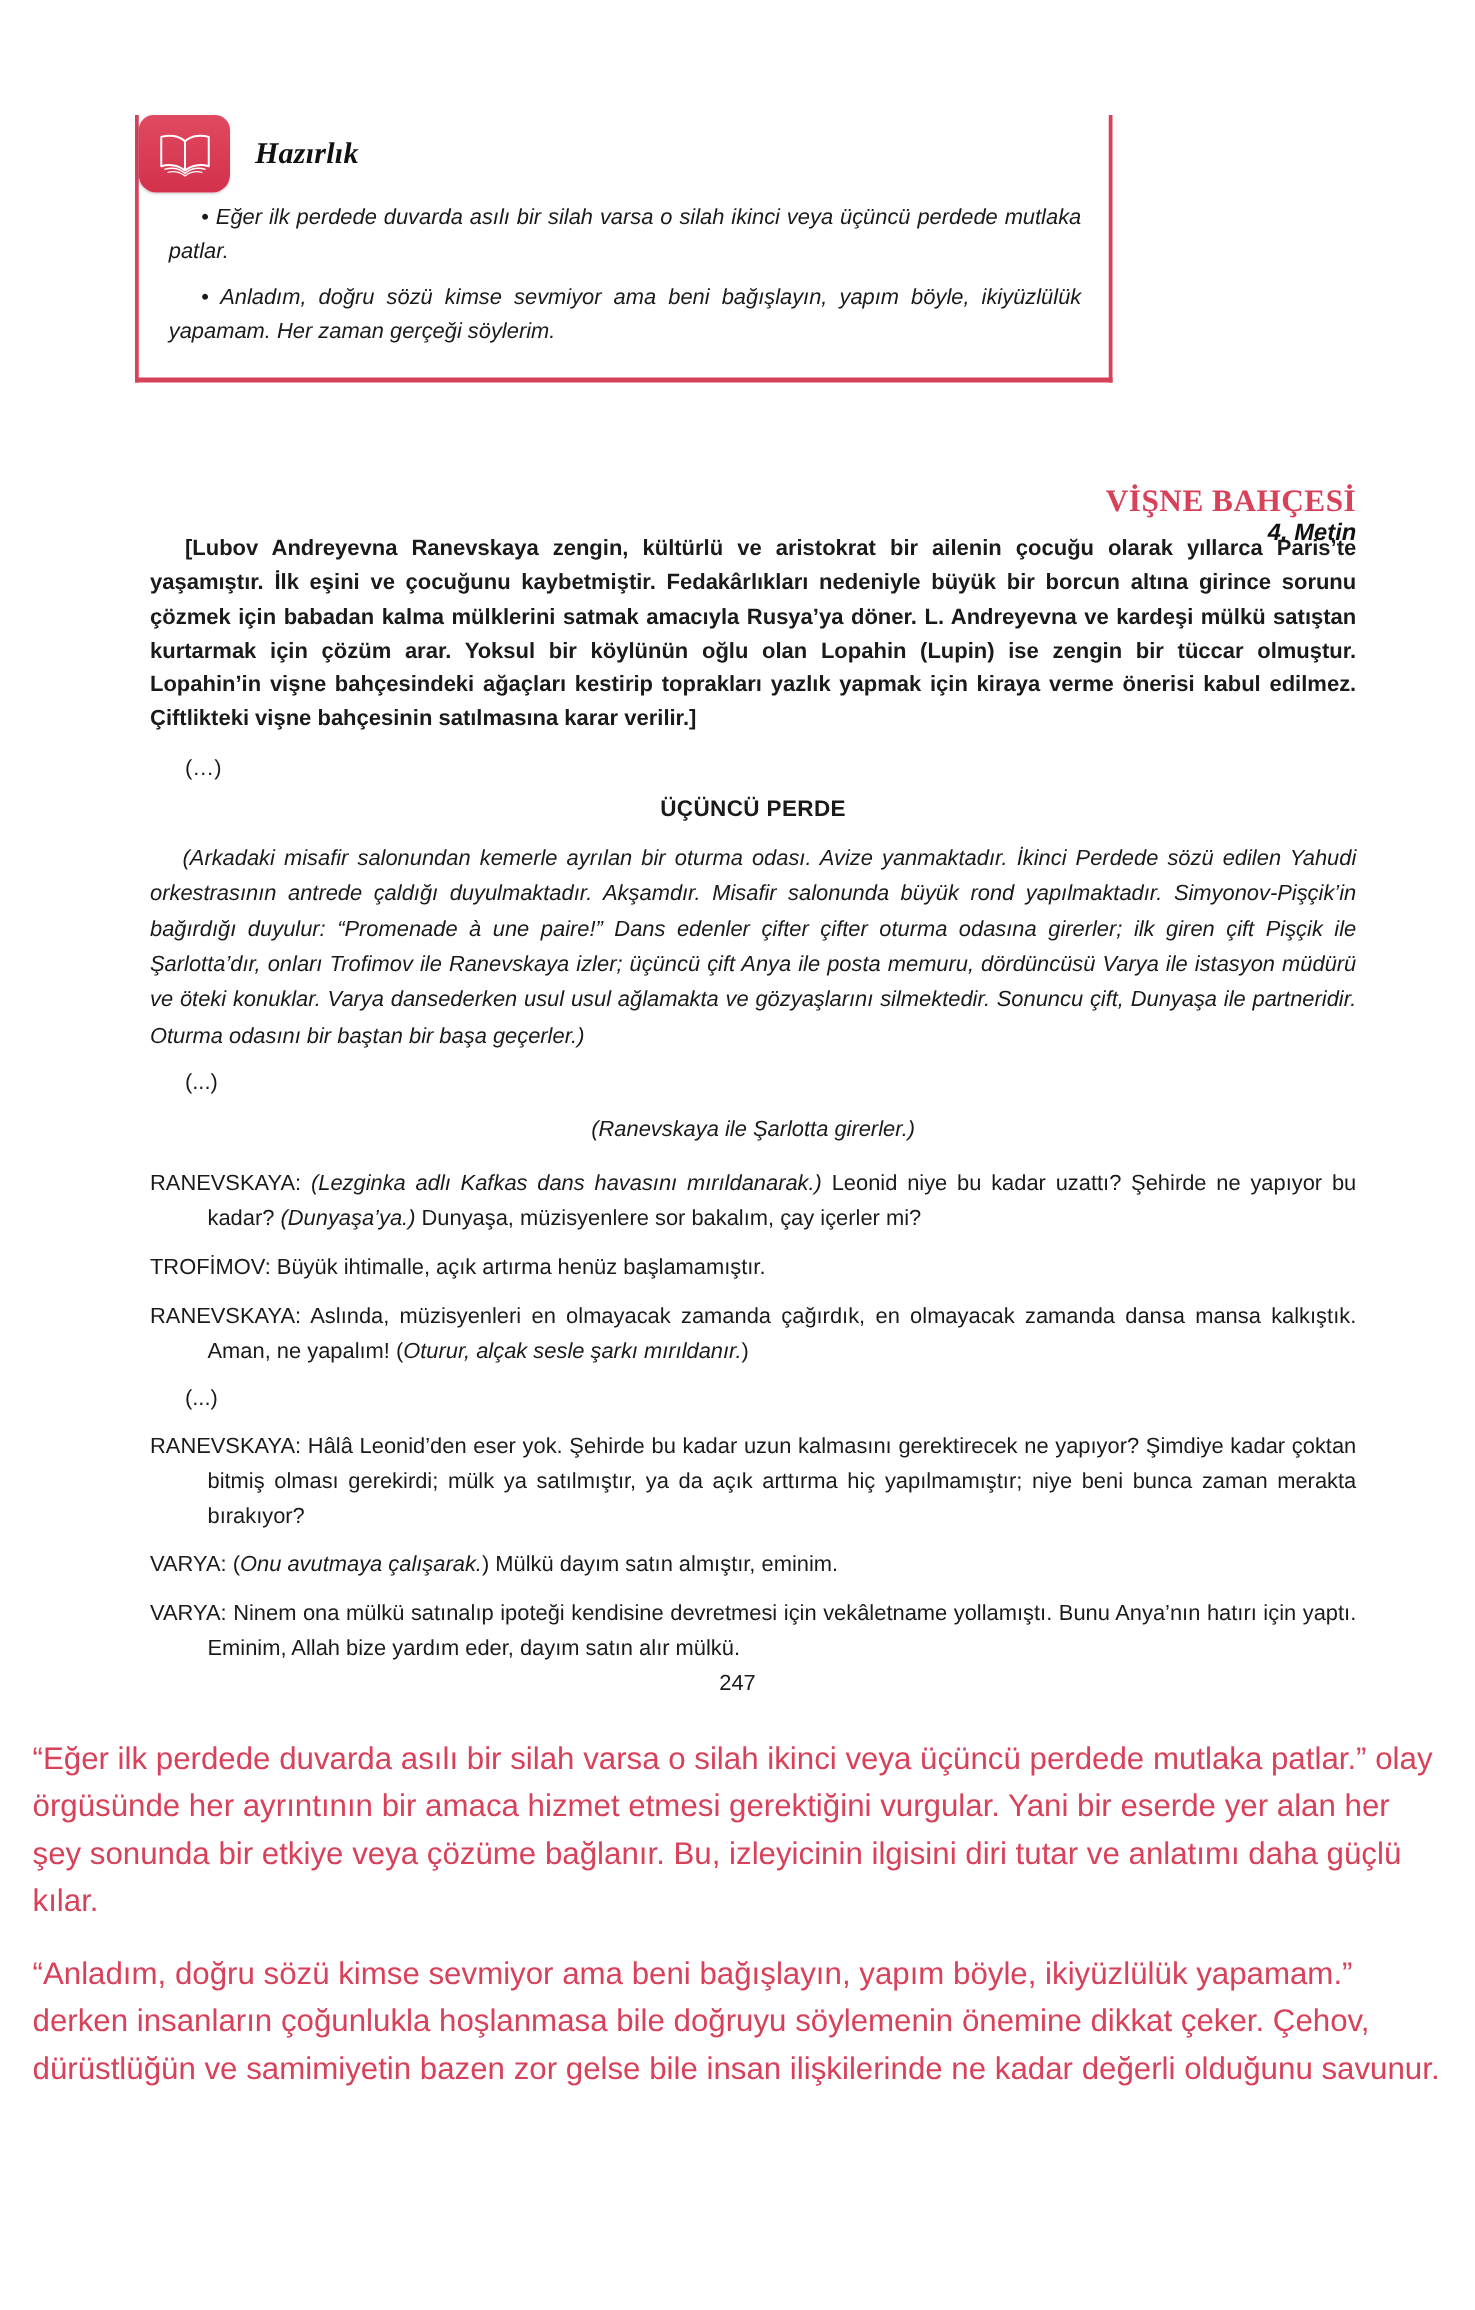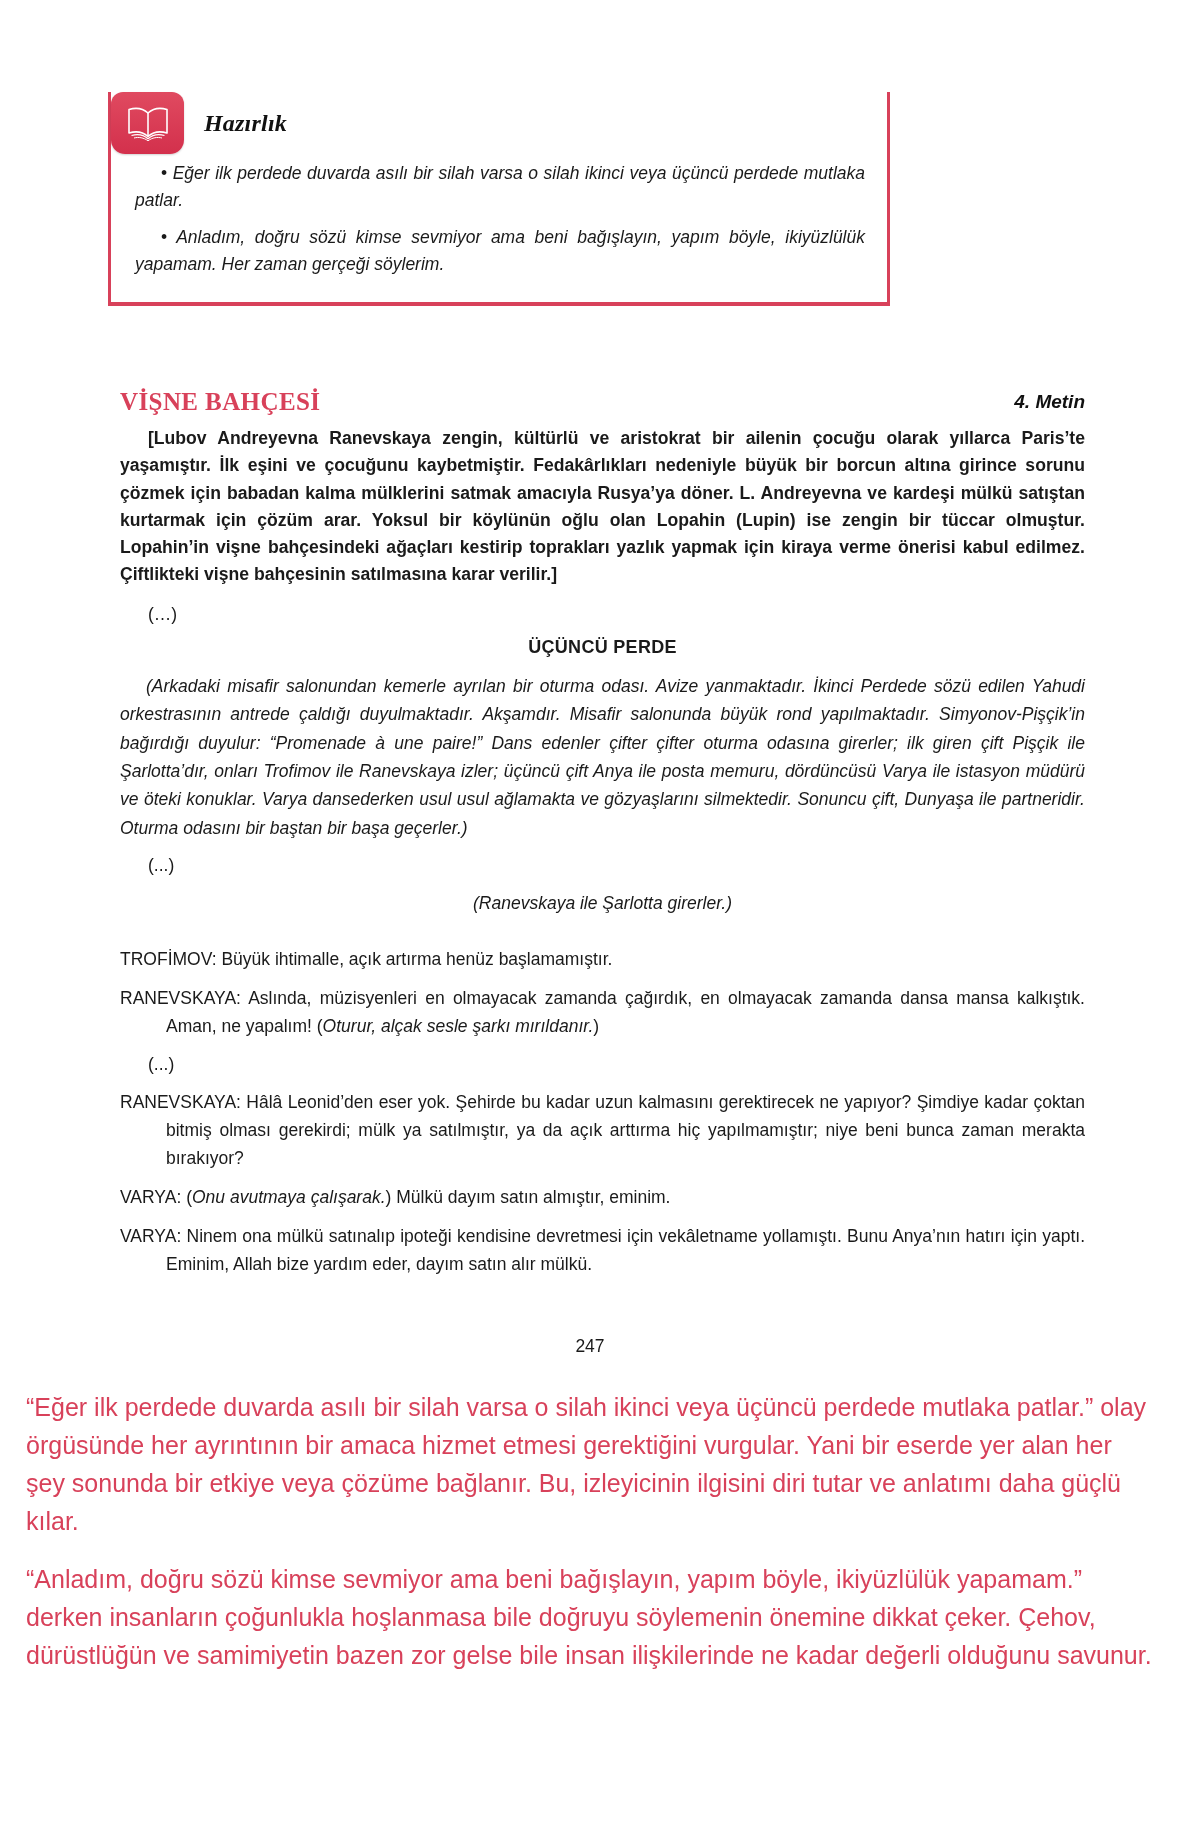--- a/index.html
+++ b/index.html
@@ -87,22 +87,23 @@
   }
   .prep-bullet .dot { font-style: normal; }
 
   
   .title-row {
     position: absolute;
     left: 120px;
     top: 388px;
     width: 965px;
     display: flex;
-    align-items: center;
+    align-items: flex-end;
     justify-content: space-between;
+    flex-direction: column;
   }
   .text-title {
     font-family: "Liberation Serif", serif;
     font-weight: bold;
     font-size: 25px;
     color: #d8415a;
     letter-spacing: .4px;
   }
   .text-number {
     font-size: 19px;
@@ -146,21 +147,21 @@
     line-height: 1.62;
     text-align: justify;
     text-indent: 26px;
     margin-bottom: 10px;
   }
   .stage-center {
     font-size: 17.5px;
     font-style: italic;
     text-align: center;
     line-height: 1.5;
-    margin: 12px 0 29px 0;
+    margin: 12px 0 16px 0;
   }
   .speech {
     font-size: 17.5px;
     line-height: 1.6;
     text-align: justify;
     margin: 0 0 11px 0;
     padding-left: 46px;
     text-indent: -46px;
   }
   .speech i { font-style: italic; }
@@ -231,20 +232,21 @@
     <p class="ellipsis">(…)</p>
 
     <p class="act-heading">ÜÇÜNCÜ PERDE</p>
 
     <p class="stage">(Arkadaki misafir salonundan kemerle ayrılan bir oturma odası. Avize yanmaktadır. İkinci Perdede sözü edilen Yahudi orkestrasının antrede çaldığı duyulmaktadır. Akşamdır. Misafir salonunda büyük rond yapılmaktadır. Simyonov-Pişçik’in bağırdığı duyulur: “Promenade à une paire!” Dans edenler çifter çifter oturma odasına girerler; ilk giren çift Pişçik ile Şarlotta’dır, onları Trofimov ile Ranevskaya izler; üçüncü çift Anya ile posta memuru, dördüncüsü Varya ile istasyon müdürü ve öteki konuklar. Varya dansederken usul usul ağlamakta ve gözyaşlarını silmektedir. Sonuncu çift, Dunyaşa ile partneridir. Oturma odasını bir baştan bir başa geçerler.)</p>
     <p class="ellipsis">(...)</p>
 
     <p class="stage-center">(Ranevskaya ile Şarlotta girerler.)</p>
 
     <div id="dialogue-host">
+        <p class="speech"><span>RANEVSKAYA:</span><i> (Lezginka adlı Kafkas dans havasını mırıldanarak.)</i><span> Leonid niye bu kadar uzattı? Şehirde ne yapıyor bu kadar?</span><i> (Dunyaşa’ya.)</i><span> Dunyaşa, müzisyenlere sor bakalım, çay içerler mi?</span></p>
         <p class="speech"><span>TROFİMOV:</span><span> Büyük ihtimalle, açık artırma henüz başlamamıştır.</span></p>
         <p class="speech"><span>RANEVSKAYA:</span><span> Aslında, müzisyenleri en olmayacak zamanda çağırdık, en olmayacak zamanda dansa mansa kalkıştık. Aman, ne yapalım! (</span><i>Oturur, alçak sesle şarkı mırıldanır.</i><span>)</span></p>
         <p class="ellipsis">(...)</p>
         <p class="speech"><span>RANEVSKAYA:</span><span> Hâlâ Leonid’den eser yok. Şehirde bu kadar uzun kalmasını gerektirecek ne yapıyor? Şimdiye kadar çoktan bitmiş olması gerekirdi; mülk ya satılmıştır, ya da açık arttırma hiç yapılmamıştır; niye beni bunca zaman merakta bırakıyor?</span></p>
         <p class="speech"><span>VARYA:</span><span> (</span><i>Onu avutmaya çalışarak.</i><span>) Mülkü dayım satın almıştır, eminim.</span></p>
         <p class="speech"><span>VARYA:</span><span> Ninem ona mülkü satınalıp ipoteği kendisine devretmesi için vekâletname yollamıştı. Bunu Anya’nın hatırı için yaptı. Eminim, Allah bize yardım eder, dayım satın alır mülkü.</span></p>
       </div>
   </div>
 
   <div class="page-number">247</div>

